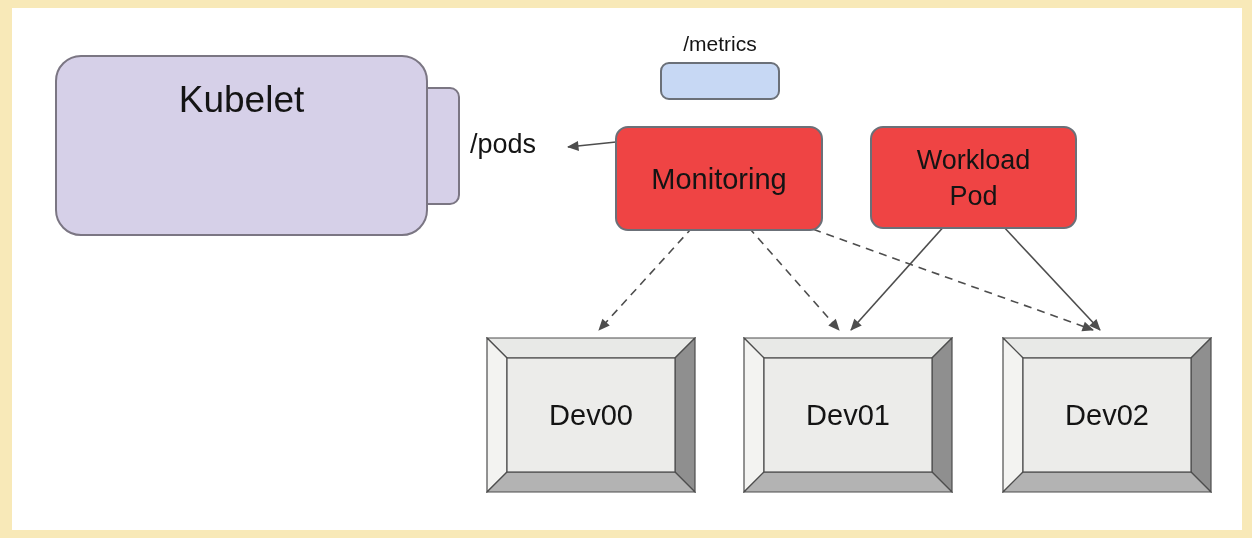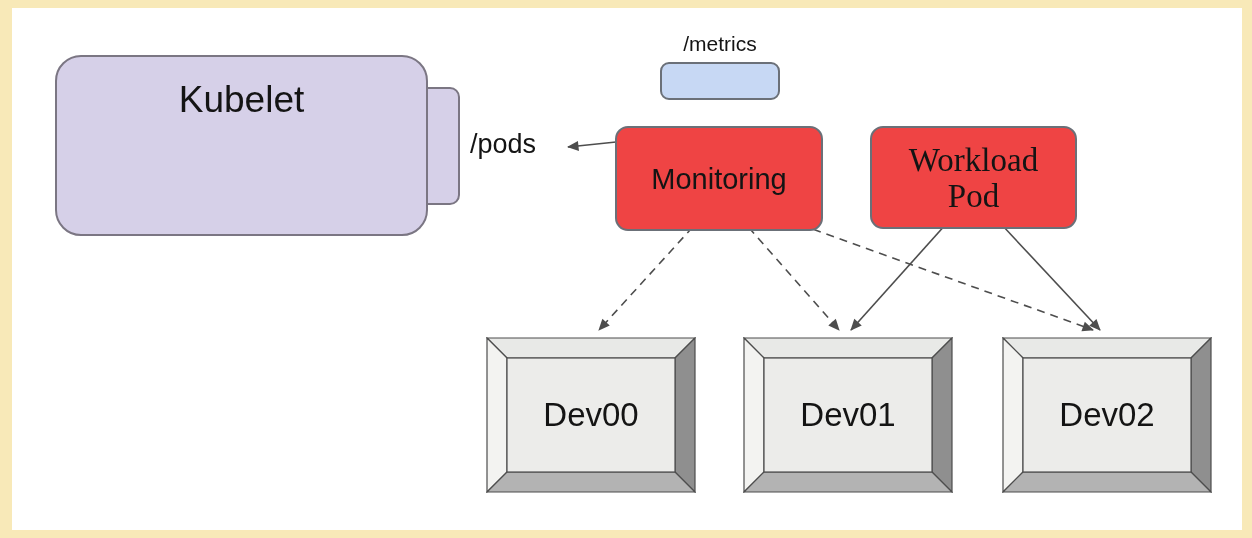--- a/index.html
+++ b/index.html
@@ -76,23 +76,22 @@
     left: 603px; top: 82px;
     width: 208px; height: 105px;
     border-radius: 13px;
     font-size: 29px;
     line-height: 36px;
   }
   .workload {
     left: 858px; top: 82px;
     width: 207px; height: 103px;
     border-radius: 13px;
-    font-size: 33px;
+    font-size: 27px;
     line-height: 36px;
-    font-family: Liberation Serif, serif;
   }
 
   
   .endpoint-label {
     position: absolute;
     color: #141414;
     text-align: center;
     z-index: 4;
   }
   .pods-label    { left: 435px; top: 121px; width: 112px; font-size: 27px; text-align: center; }
@@ -110,21 +109,21 @@
   .face-left   { fill: #f3f3f1; stroke: #4d4d4d; stroke-width: 1.2; }
   .face-right  { fill: #8f8f8f; stroke: #4d4d4d; stroke-width: 1.2; }
   .face-bottom { fill: #b3b3b3; stroke: #4d4d4d; stroke-width: 1.2; }
   .face-inner  { fill: #ececea; stroke: #4d4d4d; stroke-width: 1.2; }
   .dev-label {
     position: absolute;
     inset: 20px;
     display: flex;
     align-items: center;
     justify-content: center;
-    font-size: 33px;
+    font-size: 29px;
     color: #141414;
   }
 </style>
 </head>
 <body>
 
 <div class="frame">
   <div class="stage">
 
     <svg class="connectors" viewBox="0 0 1230 522" xmlns="http://www.w3.org/2000/svg">

